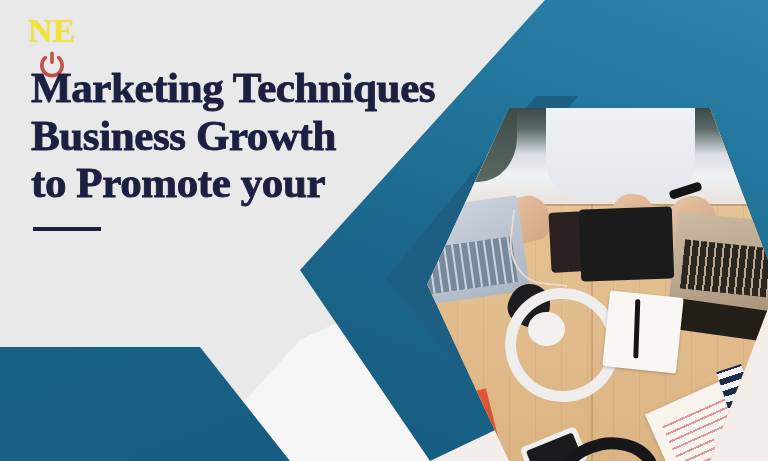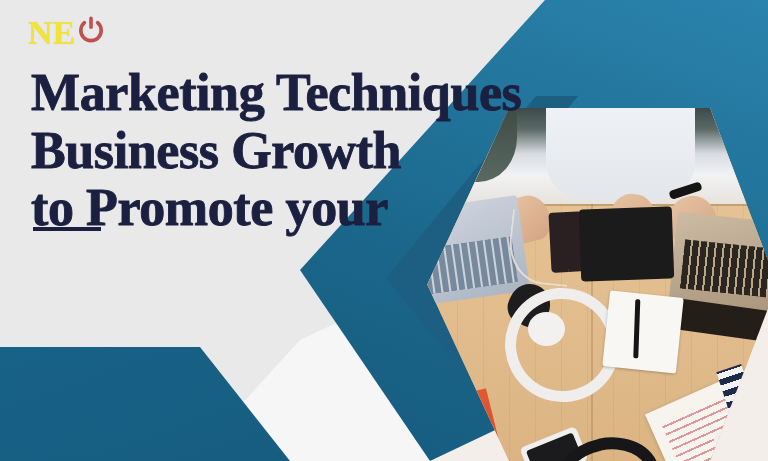--- a/index.html
+++ b/index.html
@@ -219,41 +219,42 @@
     background:#141414; border-radius:4px; transform: rotate(-18deg);
   }
 
   
   .logo {
     position: absolute;
     left: 28px; top: 14px;
     display: flex;
     align-items: center;
     gap: 1px;
+    flex-direction: column;
   }
   .logo-text {
     font-family: "Liberation Serif", "DejaVu Serif", serif;
     font-size: 34px;
     font-weight: 700;
     letter-spacing: 0px;
     color: #f2e33a;
     line-height: 1;
     text-shadow: 0 0 1px rgba(200,190,40,.5);
   }
   .logo-power { display: block; }
 
   
   .headline {
     position: absolute;
     left: 31px; top: 64px;
     width: 470px;
     color: #1b2040;
     font-family: "Liberation Serif", "DejaVu Serif", serif;
     font-weight: 700;
-    font-size: 52px;
+    font-size: 43px;
     line-height: 1.11;
     letter-spacing: -0.4px;
     -webkit-text-stroke: 0.9px #1b2040;
   }
   .headline .ln { display: block; white-space: nowrap; }
   .rule {
     position: absolute;
     left: 33px; top: 227px;
     width: 68px; height: 4px;
     background: #1b2040;

